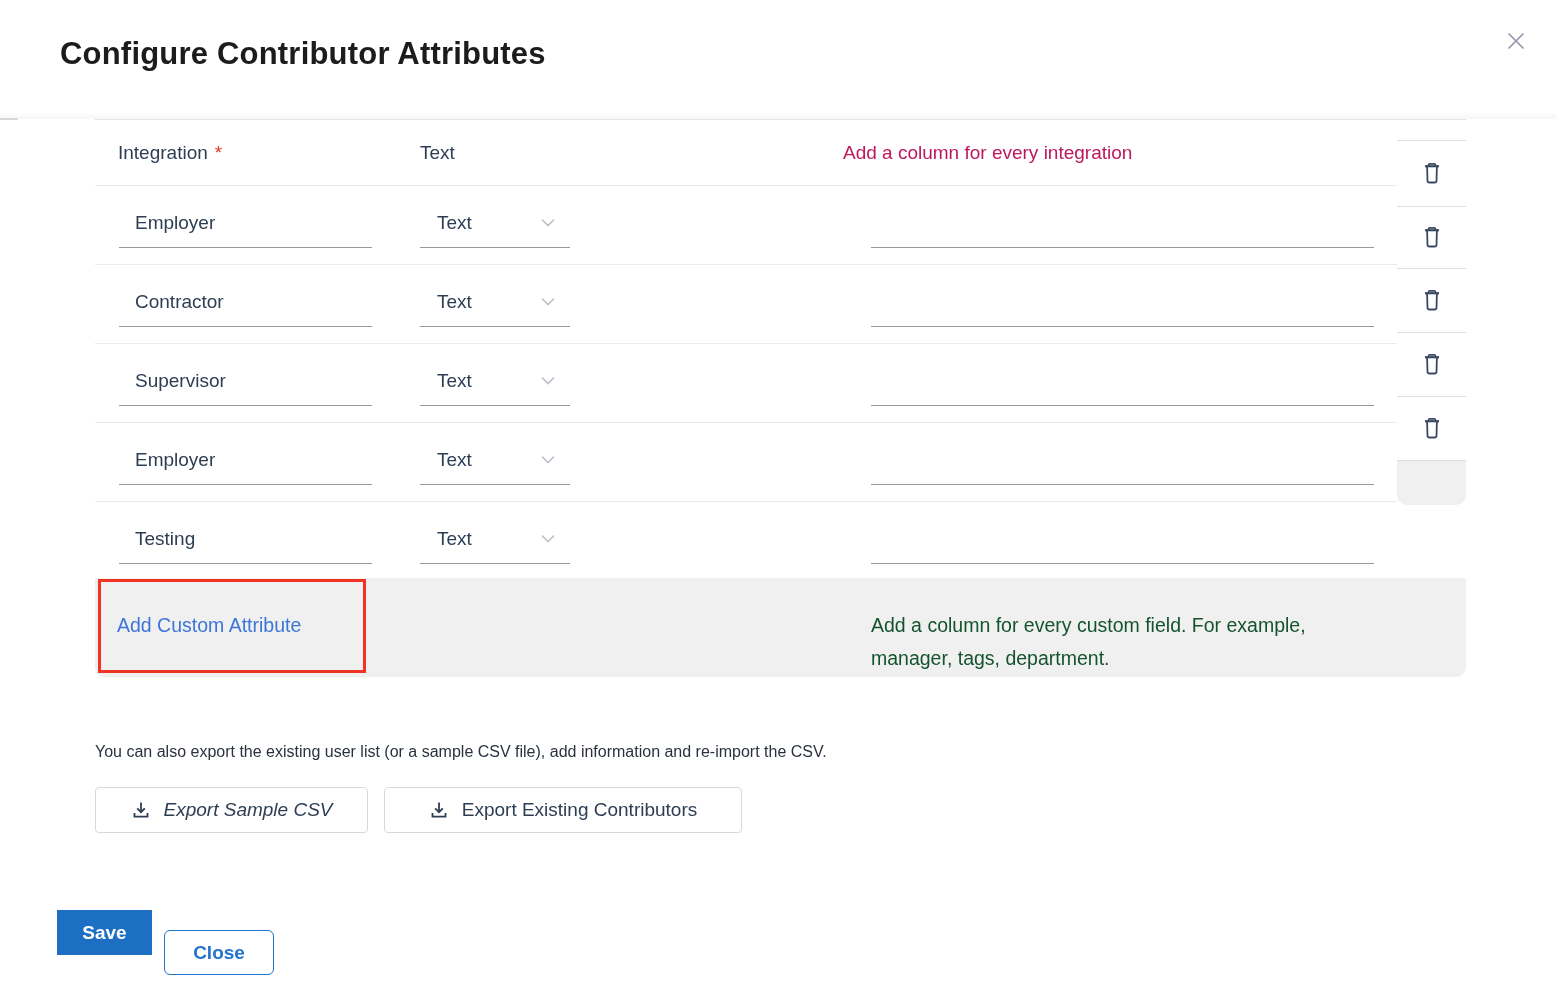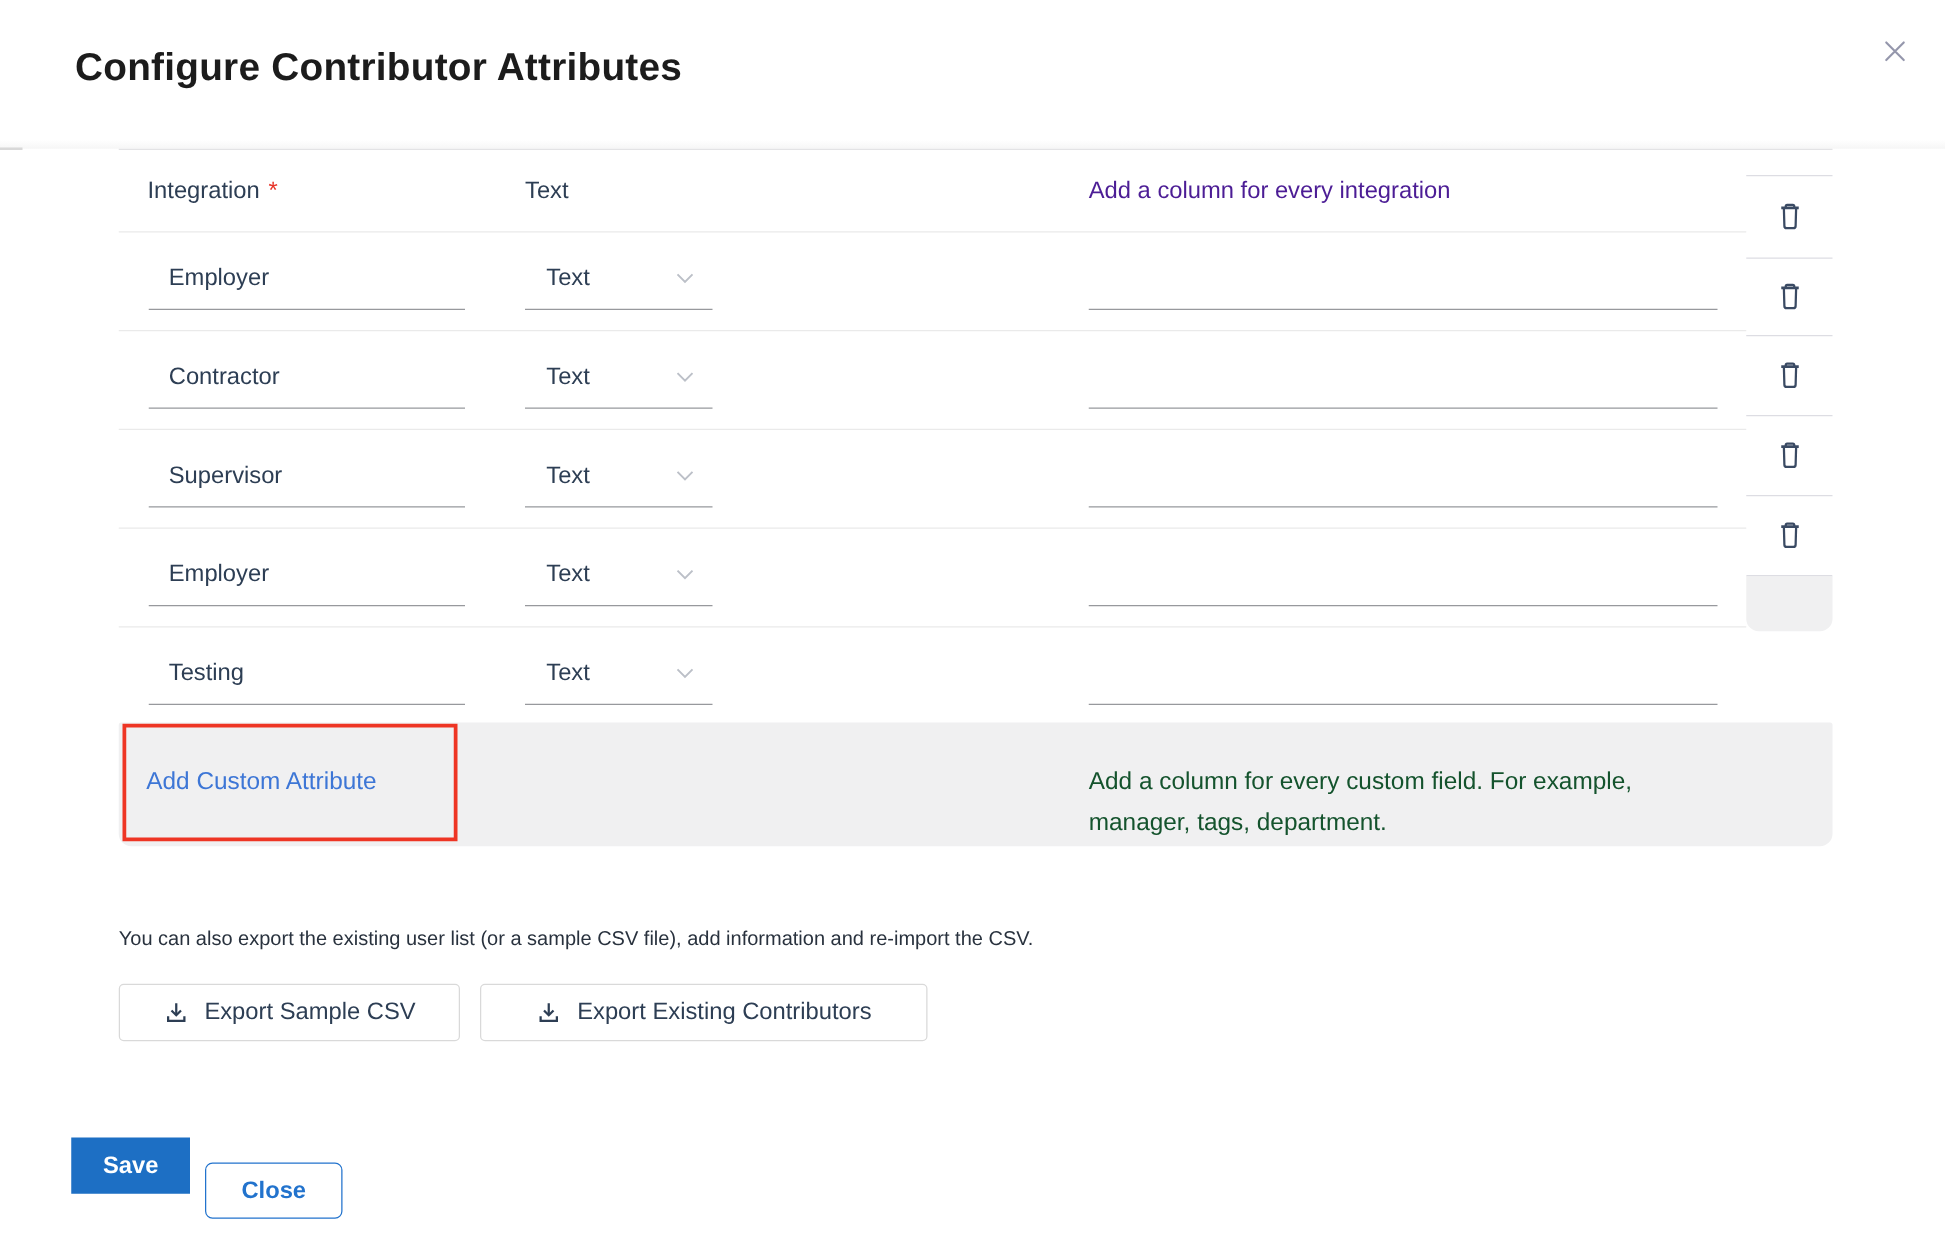--- a/index.html
+++ b/index.html
@@ -54,21 +54,21 @@
   .trow.data-row { height: 79px; }
   .trow.last { border-bottom: none; }
 
   .hdr-text {
     position: absolute; top: 0; height: 66px;
     display: flex; align-items: center;
     font-size: 19px; color: #2d3e54;
   }
   .hdr-name { left: 23px; }
   .hdr-type { left: 325px; }
-  .hdr-desc { left: 776px; color: #4c1d95; }
+  .hdr-desc { left: 748px; color: #be185d; }
   .req-star { color: #e8352a; margin-left: 7px; font-size: 19px; }
 
   .field {
     position: absolute; top: 13px; height: 49px;
     border-bottom: 1.5px solid #97999d;
     display: flex; align-items: center;
     font-size: 19px; color: #2d3e54;
     cursor: text;
   }
   .field.name-field  { left: 24px;  width: 253px; padding-left: 16px; }
@@ -132,21 +132,21 @@
   .export-btn {
     position: absolute; top: 787px; height: 46px;
     background: #ffffff;
     border: 1px solid #d9d9d9;
     border-radius: 4px;
     display: flex; align-items: center; justify-content: center;
     gap: 13px;
     font-size: 19px; color: #2d3e54;
     cursor: pointer;
   }
-  .export-sample   { left: 95px;  width: 273px; }
+  .export-sample   { left: 95px;  width: 273px; font-style: italic; }
   .export-existing { left: 384px; width: 358px; }
 
   .save-btn {
     position: absolute;
     left: 57px; top: 910px;
     width: 95px; height: 45px;
     background: #1d6fc4;
     border: none; border-radius: 0;
     color: #ffffff; font-size: 19px; font-weight: 700;
     font-family: "Liberation Sans", sans-serif;

